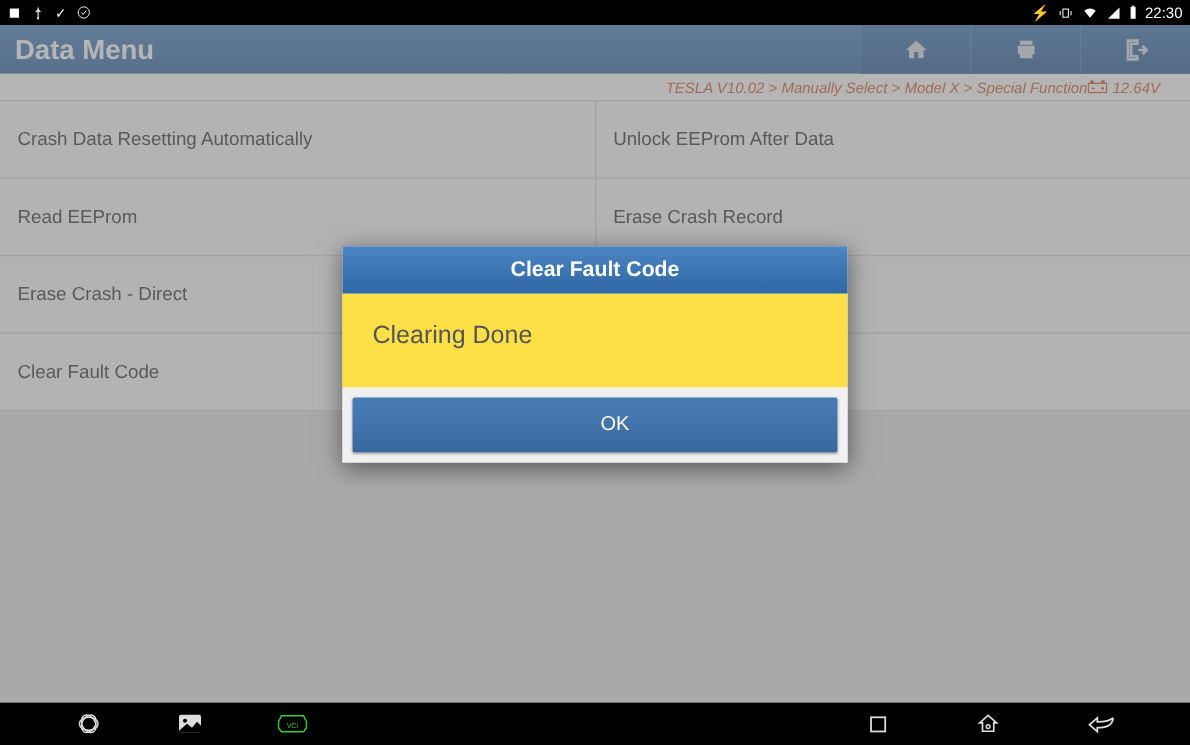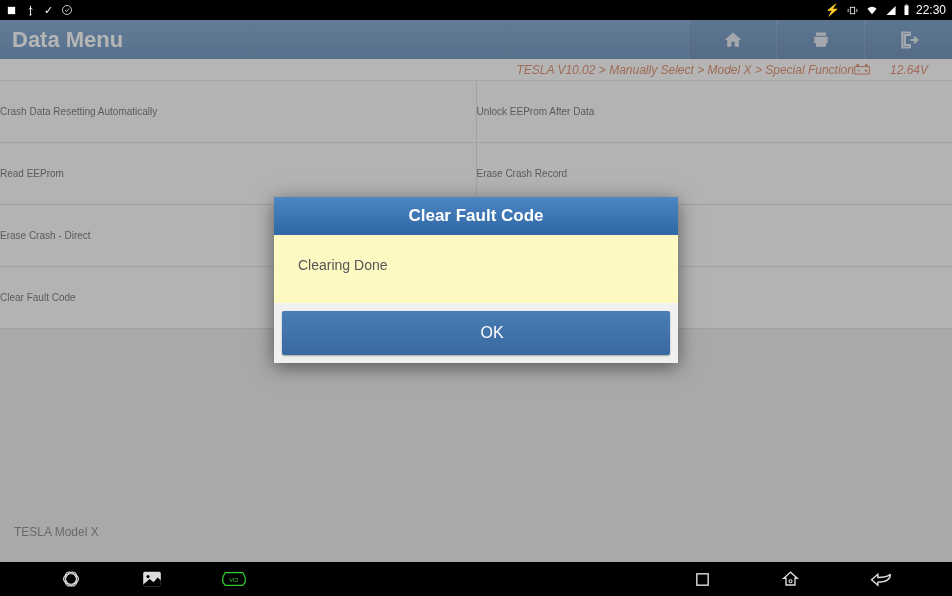--- a/index.html
+++ b/index.html
@@ -15,45 +15,45 @@
   
   .title-bar { width:100%; height:39px; background: linear-gradient(#4a80bb, #2f66a4); display:flex; align-items:center; justify-content:space-between; padding-left:12px; }
   .title-text { color:#fff; font-size:22px; font-weight:600; }
   .title-actions { display:flex; height:100%; }
   .title-btn { width:88px; height:100%; display:flex; align-items:center; justify-content:center; border-left:1px solid rgba(255,255,255,0.15); background: linear-gradient(#3c74b1, #2a5c98); }
   .title-btn svg { fill:#cfd9e6; }
 
   
   .crumb-bar { width:100%; height:22px; background:#fff; display:flex; align-items:center; justify-content:flex-end; padding:0 24px; border-bottom:1px solid #ddd; font-size:12px; }
   .crumb-text { color:#d05a2a; font-style:italic; }
-  .voltage { display:flex; align-items:center; gap:20px; color:#d05a2a; font-style:italic; }
+  .voltage { display:flex; align-items:center; gap:4px; color:#d05a2a; font-style:italic; }
   .voltage svg { stroke:#d05a2a; fill:none; }
 
   
   .menu-grid { width:100%; background:#fbfbfb; }
   .menu-row { display:flex; width:100%; }
-  .menu-cell { flex:1; height:62px; border-bottom:1px solid #d6d6d6; border-right:1px solid #d6d6d6; display:flex; align-items:center; font-size:10px; color:#333; }
+  .menu-cell { flex:1; height:62px; border-bottom:1px solid #d6d6d6; border-right:1px solid #d6d6d6; display:flex; align-items:center; padding-left:14px; font-size:15px; color:#333; }
   .menu-cell:last-child { border-right:none; }
 
   
   .footer-info { position:absolute; bottom:34px; left:0; width:100%; height:60px; display:flex; align-items:center; padding-left:14px; color:#555; font-size:12px; background:#e5e5e5; }
 
   
   .nav-bar { position:absolute; bottom:0; left:0; width:100%; height:34px; background:#000; display:flex; align-items:center; }
   .nav-left { display:flex; gap:60px; padding-left:60px; align-items:center; }
   .nav-right { display:flex; gap:70px; padding-right:60px; align-items:center; margin-left:auto; }
   .nav-bar svg { display:block; }
 
   
   .overlay { position:absolute; top:20px; left:0; right:0; bottom:34px; background:rgba(120,120,120,0.55); }
 
   
   .dialog { position:absolute; left:274px; top:197px; width:404px; background:#fff; box-shadow:0 4px 18px rgba(0,0,0,0.5); }
   .dialog-title { height:38px; background:linear-gradient(#4d86c2,#2f66a4); color:#fff; display:flex; align-items:center; justify-content:center; font-size:17px; font-weight:600; }
-  .dialog-body { padding:22px 24px 30px; color:#555; font-size:14px; background:#fef9c3; }
+  .dialog-body { padding:22px 24px 30px; color:#555; font-size:20px; background:#fde047; }
   .dialog-footer { padding:8px; background:#f0f0f0; }
   .dialog-ok { width:100%; height:44px; background:linear-gradient(#4a7db5,#39689f); color:#fff; border:none; font-size:16px; border-radius:2px; box-shadow:0 1px 2px rgba(0,0,0,0.3); cursor:pointer;padding-left:32px; }
 </style>
 </head>
 <body>
 
 <div class="root">
 
   <div class="status-bar">
     <div class="status-left">
@@ -152,23 +152,20 @@
     <div class="menu-row">
       <div class="menu-cell">
           <span>Clear Fault Code</span>
         </div>
       <div class="menu-cell">
           <span></span>
         </div>
     </div>
   </div>
 
-  <div class="footer-info">
-    <span>TESLA Model X</span>
-  </div>
 
   <div class="nav-bar">
     <div class="nav-left">
       <svg width="22" height="18" viewBox="0 0 24 24">
           <ellipse cx="12" cy="12" rx="10" ry="7" fill="none" stroke="#ddd" stroke-width="1.5"></ellipse>
           <ellipse cx="12" cy="12" rx="10" ry="7" fill="none" stroke="#ddd" stroke-width="1.5" transform="rotate(60 12 12)"></ellipse>
           <ellipse cx="12" cy="12" rx="10" ry="7" fill="none" stroke="#ddd" stroke-width="1.5" transform="rotate(-60 12 12)"></ellipse>
         </svg>
       <svg width="20" height="16" viewBox="0 0 24 20">
           <rect x="1" y="1" width="22" height="18" rx="2" fill="#ddd"></rect>

